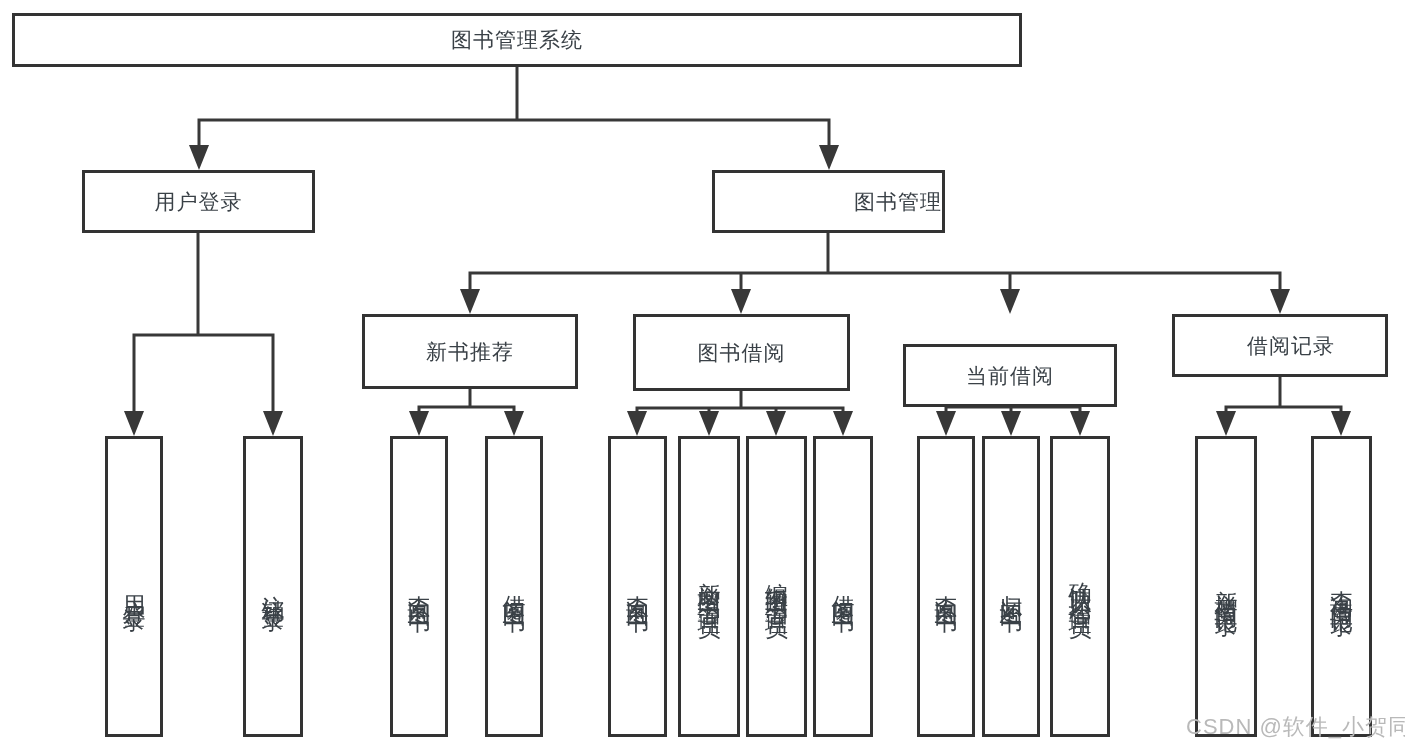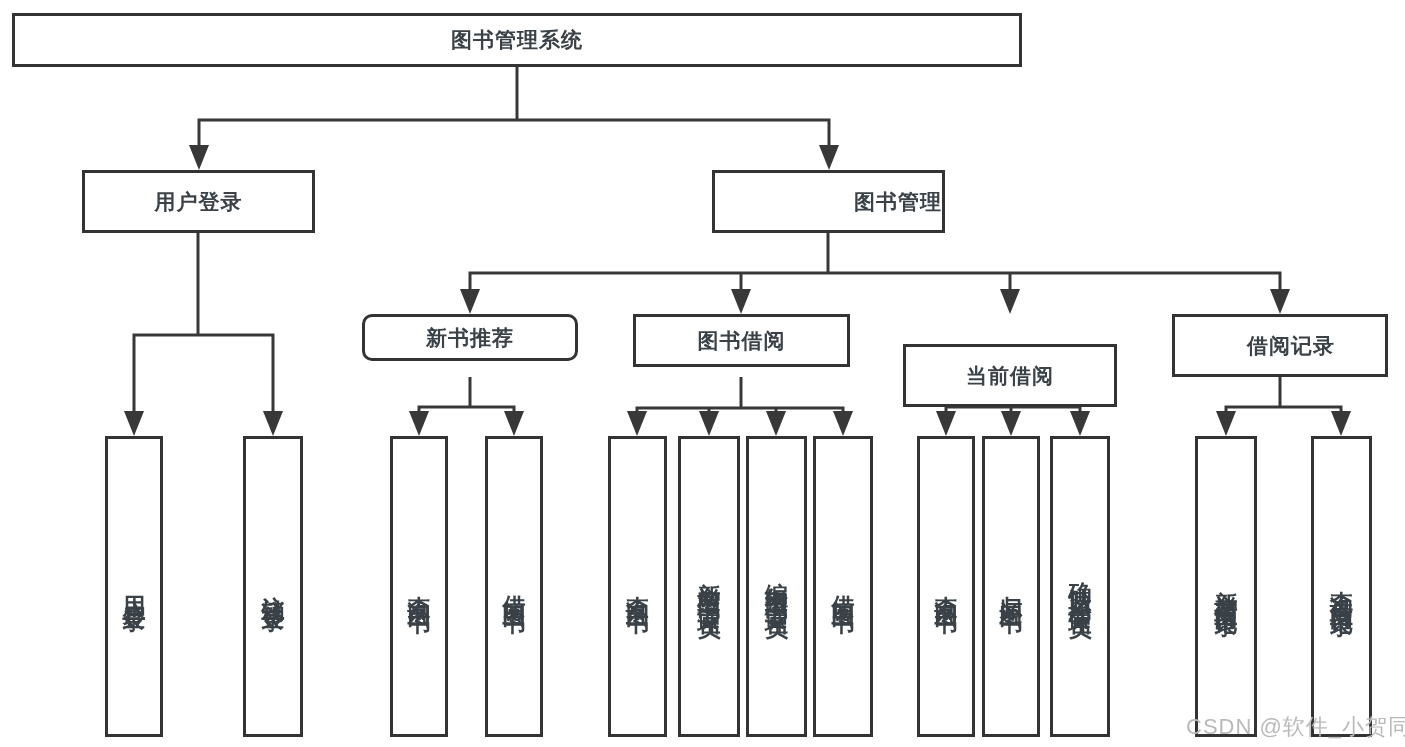--- a/index.html
+++ b/index.html
@@ -16,21 +16,20 @@
   .node{
     position:absolute;
     background:#ffffff;
     border:3px solid #333333;
     box-sizing:border-box;
     color:#3a4147;
     display:flex;
     align-items:center;
     justify-content:center;
     z-index:2;
-    font-weight:bold;
   }
   .hbox{
     font-size:21px;
     letter-spacing:1px;
     white-space:nowrap;
   }
   .root{
     font-size:21px;
   }
   .leaf{
@@ -109,24 +108,24 @@
     <span>图书管理系统</span>
   </div>
 
   <div class="node hbox" style="left:82px;top:170px;width:233px;height:63px;">
     <span>用户登录</span>
   </div>
   <div class="node hbox" style="left:712px;top:170px;width:233px;height:63px;justify-content:flex-end;">
     <span>图书管理</span>
   </div>
 
-  <div class="node hbox" style="left:362px;top:314px;width:216px;height:47px;border-radius:10px;">
+  <div class="node hbox" style="left:362px;top:314px;width:216px;height:75px;">
     <span>新书推荐</span>
   </div>
-  <div class="node hbox" style="left:633px;top:314px;width:217px;height:53px;">
+  <div class="node hbox" style="left:633px;top:314px;width:217px;height:77px;">
     <span>图书借阅</span>
   </div>
   <div class="node hbox" style="left:903px;top:314px;width:214px;height:63px;margin-top:30px;">
     <span>当前借阅</span>
   </div>
   <div class="node hbox" style="left:1172px;top:314px;width:216px;height:63px;padding-left:22px;">
     <span>借阅记录</span>
   </div>
 
   <div class="node leaf" style="left:105px;top:436px;width:58px;height:301px;">

